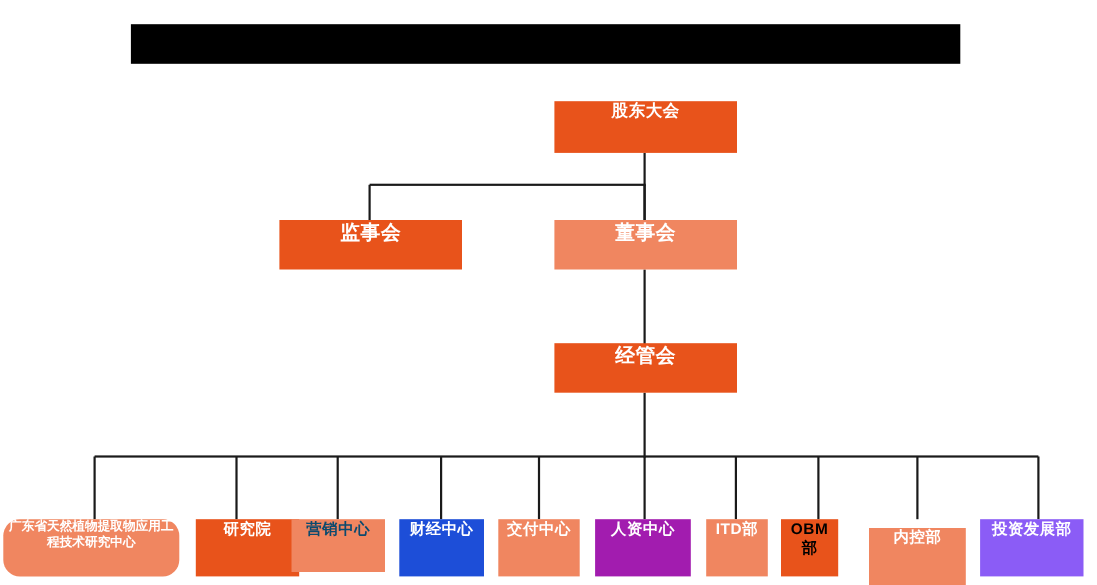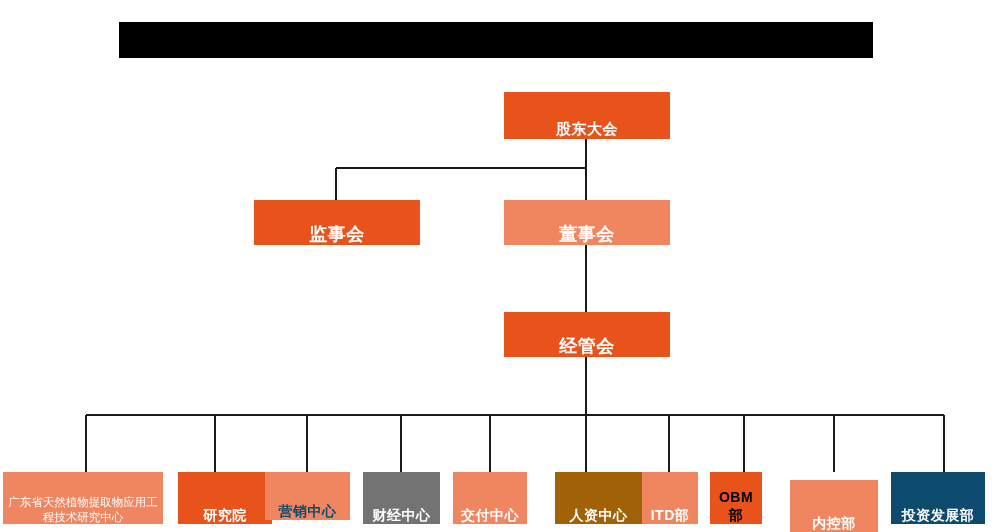--- a/index.html
+++ b/index.html
@@ -18,41 +18,41 @@
     overflow: hidden;
   }
   .redacted-bar {
     position: absolute;
     background: #000000;
   }
   .node {
     position: absolute;
     box-sizing: border-box;
     display: flex;
-    align-items: flex-end;
+    align-items: flex-start;
     justify-content: center;
     text-align: center;
     color: #ffffff;
     line-height: 1.25;
     letter-spacing: 0.5px;
     font-weight: 700;
     user-select: none;
   }
   .node.dark  { background: #E8531B; }
   .node.light { background: #F08660; }
   .node .label {
     display: block;
     width: 100%;
     padding: 0 4px;
     box-sizing: border-box;
   }
   .node.tier-top   { font-size: 15px; }
   .node.tier-mid   { font-size: 18px; }
   .node.tier-leaf  { font-size: 14px; }
-  .node.tier-leaf.small-text { font-size: 11.5px; font-weight: 400; letter-spacing: 0; }
+  .node.tier-leaf.small-text { font-size: 11.5px; font-weight: 700; letter-spacing: 0; border-radius: 15px; }
 
   .connector {
     position: absolute;
     background: #1a1a1a;
   }
   .connector.v { width: 2px; }
   .connector.h { height: 2px; }
 </style>
 </head>
 <body>
@@ -95,36 +95,36 @@
       </div>
       <div class="node light tier-leaf small-text" style="left: 3px; top: 472px; width: 160px; height: 52px; background: rgb(240, 134, 96); color: rgb(255, 255, 255);">
         <span class="label">广东省天然植物提取物应用工程技术研究中心</span>
       </div>
       <div class="node dark tier-leaf" style="left: 178px; top: 472px; width: 94px; height: 52px; background: rgb(232, 83, 27); color: rgb(255, 255, 255);">
         <span class="label">研究院</span>
       </div>
       <div class="node light tier-leaf" style="left: 265px; top: 472px; width: 85px; height: 48px; background: rgb(240, 134, 96); color: #0c4a6e;">
         <span class="label">营销中心</span>
       </div>
-      <div class="node dark tier-leaf" style="left: 363px; top: 472px; width: 77px; height: 52px; background: #737373; color: rgb(255, 255, 255);">
+      <div class="node dark tier-leaf" style="left: 363px; top: 472px; width: 77px; height: 52px; background: #1d4ed8; color: rgb(255, 255, 255);">
         <span class="label">财经中心</span>
       </div>
       <div class="node light tier-leaf" style="left: 453px; top: 472px; width: 74px; height: 52px; background: rgb(240, 134, 96); color: rgb(255, 255, 255);">
         <span class="label">交付中心</span>
       </div>
-      <div class="node dark tier-leaf" style="left: 541px; top: 472px; width: 87px; height: 52px; background: #a16207; color: rgb(255, 255, 255); margin-left: 14px;">
+      <div class="node dark tier-leaf" style="left: 541px; top: 472px; width: 87px; height: 52px; background: #a21caf; color: rgb(255, 255, 255);">
         <span class="label">人资中心</span>
       </div>
       <div class="node light tier-leaf" style="left: 642px; top: 472px; width: 56px; height: 52px; background: rgb(240, 134, 96); color: rgb(255, 255, 255);">
         <span class="label">ITD部</span>
       </div>
       <div class="node dark tier-leaf" style="left: 710px; top: 472px; width: 52px; height: 52px; background: rgb(232, 83, 27); color: #000000;">
         <span class="label">OBM部</span>
       </div>
       <div class="node light tier-leaf" style="left: 790px; top: 480px; width: 88px; height: 52px; background: rgb(240, 134, 96); color: rgb(255, 255, 255);">
         <span class="label">内控部</span>
       </div>
-      <div class="node dark tier-leaf" style="left: 891px; top: 472px; width: 94px; height: 52px; background: #0c4a6e; color: rgb(255, 255, 255);">
+      <div class="node dark tier-leaf" style="left: 891px; top: 472px; width: 94px; height: 52px; background: #8b5cf6; color: rgb(255, 255, 255);">
         <span class="label">投资发展部</span>
       </div>
     </div>
 
 </div>
 
 </body></html>

